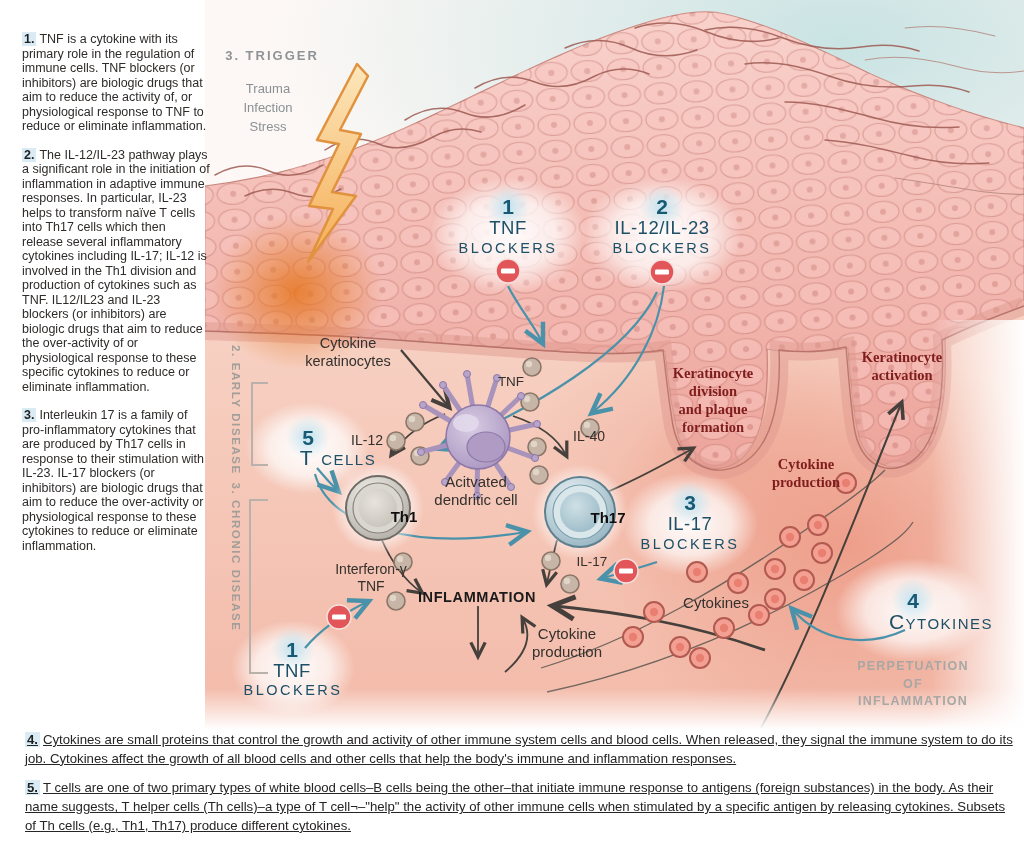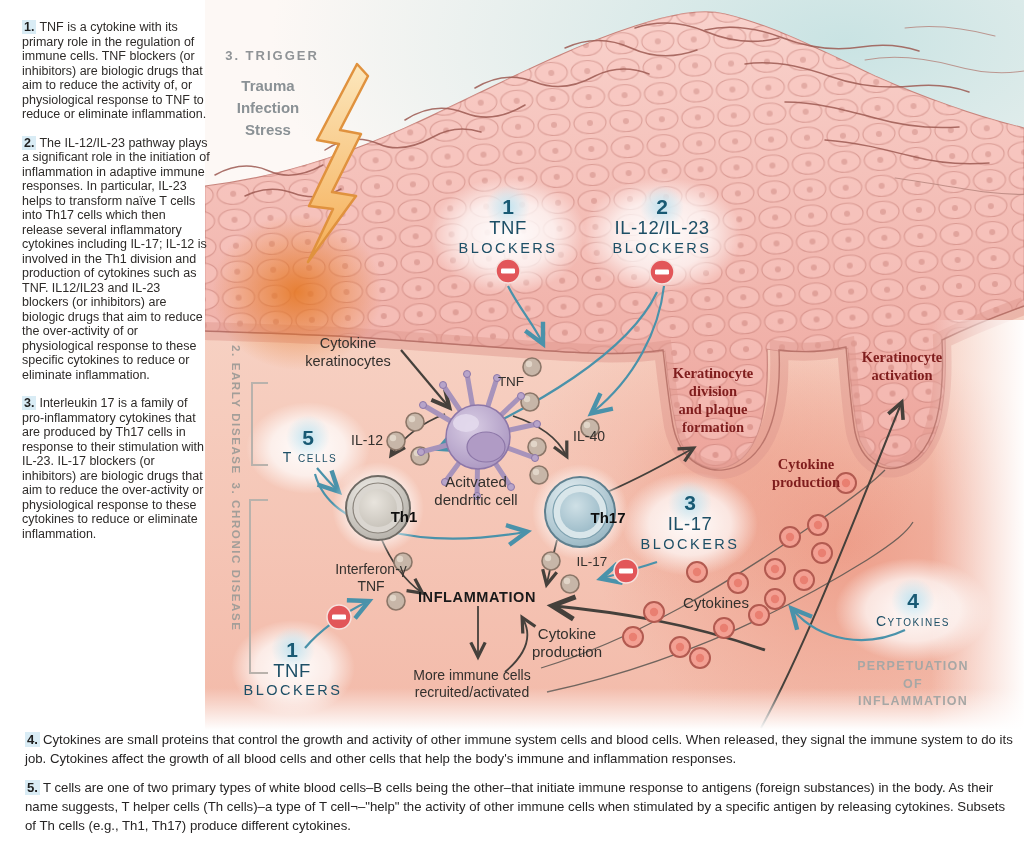--- a/index.html
+++ b/index.html
@@ -1,33 +1,33 @@
 <!DOCTYPE html>
 <html><head>
 <meta charset="utf-8">
 <style>
   html,body{margin:0;padding:0;background:#fff;}
   .page{position:relative;width:1024px;height:847px;overflow:hidden;background:#fff;
         font-family:"Liberation Sans",sans-serif;color:#2e2b29;}
   
   .notes{position:absolute;left:22px;top:20px;width:188px;z-index:3;}
-  .note{margin:0 0 14px 0;font-size:12.5px;line-height:1.16;color:#2e2b29;}
+  .note{margin:12px 0 14px 0;font-size:12.5px;line-height:1.16;color:#2e2b29;}
   .nmark{font-weight:bold;background:#d9ecf5;padding:0 2px;margin-right:3px;color:#1f1f1f;}
   
   .footnotes{position:absolute;left:25px;top:731px;width:988px;z-index:3;}
-  .fnote{margin:0 0 11px 0;font-size:13.2px;line-height:1.42;color:#262424;}
+  .fnote{margin:0 0 11px 0;font-size:13.2px;line-height:1.42;color:#262424;text-decoration:underline;}
   
   .lbl{position:absolute;transform:translate(-50%,-50%);text-align:center;
        white-space:pre-line;line-height:1.22;z-index:2;}
   .stage{color:#8f9396;font-weight:bold;font-size:13px;letter-spacing:2px;}
-  .trauma{color:#8a9195;font-size:15px;line-height:1.45;font-weight:bold;}
+  .trauma{color:#8a9195;font-size:13px;line-height:1.45;}
   .num{color:#185a74;font-weight:bold;font-size:21px;}
   .bt{color:#1d4f66;font-size:18.5px;letter-spacing:0.5px;}
   .bs{color:#1d4f66;font-size:14.5px;letter-spacing:2.5px;}
-  .sc{font-variant:small-caps;letter-spacing:1.5px;font-size:14px;color:#1d4f66;}
+  .sc{font-variant:small-caps;letter-spacing:1.5px;font-size:21px;color:#1d4f66;margin-left:28px;}
   .blk{color:#33302d;font-size:14.5px;}
   .f13{font-size:13.5px;}
   .f14{font-size:14px;}
   .f15{font-size:15px;text-align:center;}
   .semib{color:#7f1d1d;font-weight:600;font-size:14.5px;line-height:1.25;font-family:Liberation Serif, serif;}
   .infl{color:#191919;font-weight:bold;font-size:14.5px;letter-spacing:.6px;}
   .thlab{color:#0e0e0e;font-weight:bold;font-size:15px;margin-left:26px;}
   .perp{color:#a7a7a5;font-weight:bold;font-size:12.5px;letter-spacing:1.2px;line-height:1.4;}
   .vlabel{writing-mode:vertical-rl;color:#a39e99;font-weight:bold;font-size:11.5px;letter-spacing:1.6px;}
   .art{position:absolute;left:205px;top:0;width:819px;height:730px;z-index:1;}
@@ -338,22 +338,20 @@
   <div class="lbl num" style="left:690px;top:503px">3</div>
   <div class="lbl bt" style="left:690px;top:524px">IL-17</div>
   <div class="lbl bs" style="left:690px;top:545px">BLOCKERS</div>
 
   <div class="lbl blk f13" style="left:592px;top:562px">IL-17</div>
   <div class="lbl blk f14" style="left:371px;top:578px">Interferon-γ
 TNF</div>
   <div class="lbl infl" style="left:477px;top:598px">INFLAMMATION</div>
   <div class="lbl blk f15" style="left:567px;top:643px">Cytokine
 production</div>
-  <div class="lbl blk f14" style="left:472px;top:684px">More immune cells
-recruited/activated</div>
 
   <div class="lbl num" style="left:292px;top:650px">1</div>
   <div class="lbl bt" style="left:292px;top:671px">TNF</div>
   <div class="lbl bs" style="left:293px;top:691px">BLOCKERS</div>
 
   <div class="lbl blk f15" style="left:716px;top:603px">Cytokines</div>
   <div class="lbl num" style="left:913px;top:601px">4</div>
   <div class="lbl sc" style="left:913px;top:622px">Cytokines</div>
   <div class="lbl perp" style="left:913px;top:684px">PERPETUATION OF
 INFLAMMATION</div>

